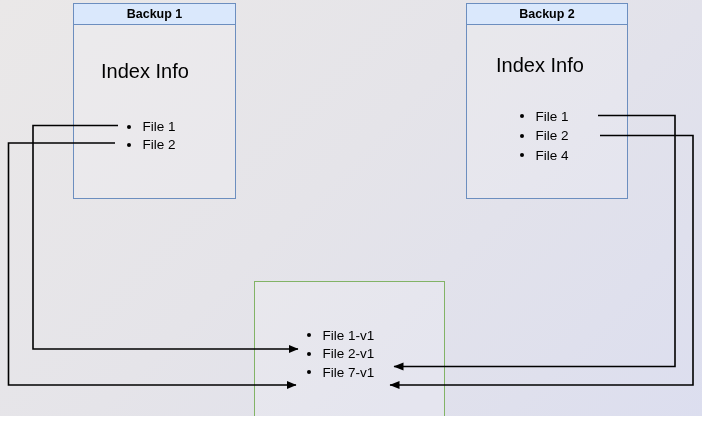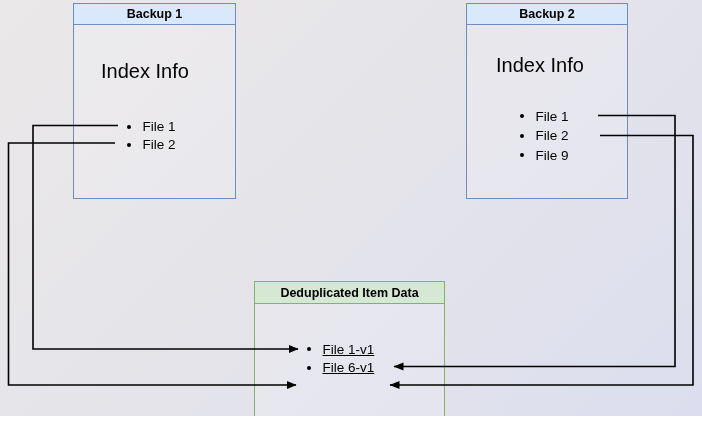--- a/index.html
+++ b/index.html
@@ -116,34 +116,35 @@
       <li>
         <span class="dot"></span>
         <span>File 1</span>
       </li>
       <li>
         <span class="dot"></span>
         <span>File 2</span>
       </li>
       <li>
         <span class="dot"></span>
-        <span>File 9</span>
+        <span>File 4</span>
       </li>
     </ul>
   </div>
 
   <div class="box green" style="left:254px; top:281px; width:191px; height:159px;">
-    <div class="box-header" style="height:22px; line-height:22px;">
-      <span>Deduplicated Item Data</span>
-    </div>
-    <ul class="file-list d-list" style="left:51.5px; top:58px;text-decoration:underline;">
+    <ul class="file-list d-list" style="left:51.5px; top:44px;">
       <li>
         <span class="dot"></span>
         <span>File 1-v1</span>
       </li>
       <li>
         <span class="dot"></span>
-        <span>File 6-v1</span>
+        <span>File 2-v1</span>
+      </li>
+      <li>
+        <span class="dot"></span>
+        <span>File 7-v1</span>
       </li>
     </ul>
   </div>
 
 </div>
 
 </body></html>

